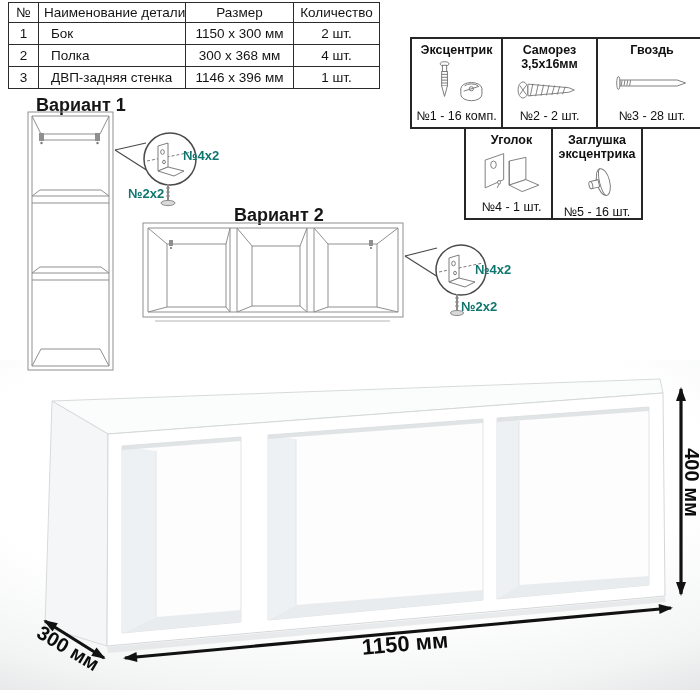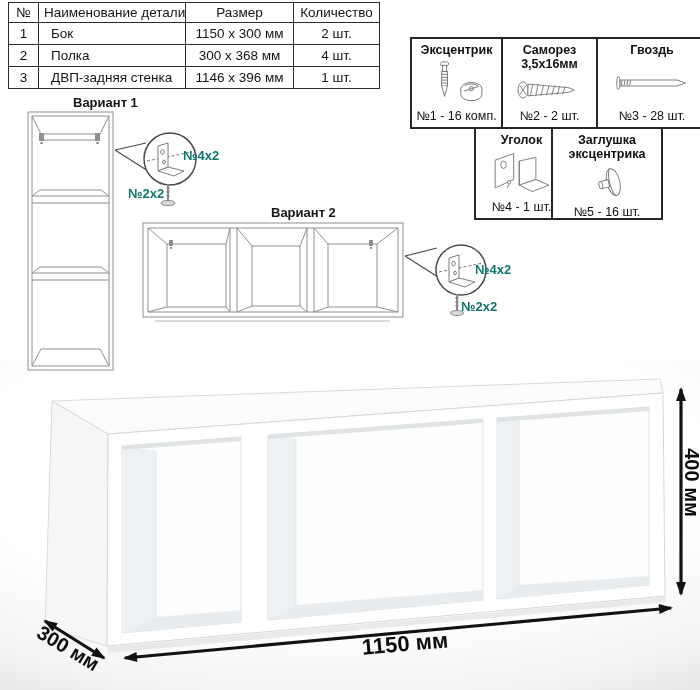--- a/index.html
+++ b/index.html
@@ -13,21 +13,21 @@
   .parts th{height:17px;text-align:center;}
   .parts td.c{text-align:center;}
   .parts td.l{text-align:left;padding-left:12px;}
   
   .hw-cell{position:absolute;box-sizing:border-box;border:2px solid #262626;background:#fff;
            display:flex;flex-direction:column;align-items:center;}
   .hw-title{font-size:12.5px;font-weight:700;text-align:center;line-height:1.12;padding-top:4px;}
   .hw-icon{flex:1;display:flex;align-items:center;justify-content:center;width:100%;}
   .hw-count{font-size:12.5px;font-weight:400;text-align:center;padding-bottom:4px;white-space:nowrap;}
   
-  .vtitle{position:absolute;font-size:13px;font-weight:700;color:#161616;white-space:nowrap;margin-left:37px;}
+  .vtitle{position:absolute;font-size:18px;font-weight:700;color:#161616;white-space:nowrap;}
   .clabel{position:absolute;font-size:13px;font-weight:700;color:#0f766e;white-space:nowrap;}
   .draw{position:absolute;}
   
   .photo-bg{position:absolute;left:0;top:360px;width:700px;height:330px;
             background:radial-gradient(ellipse 95% 85% at 48% 32%, #ffffff 55%, #f3f4f4 82%, #e3e4e5 100%);}
   .dim{position:absolute;font-weight:700;color:#0c0c0c;text-align:center;white-space:nowrap;}
   .dim-w{left:325px;top:631px;width:160px;font-size:22px;transform:rotate(-5deg);}
   .dim-d{left:23px;top:637px;width:90px;font-size:20px;transform:rotate(31deg);}
   .dim-h{left:646px;top:471px;width:90px;font-size:20px;transform:rotate(90deg);}
   svg{display:block;}
@@ -124,37 +124,37 @@
         <path d="M8.8,11.8 H70 L79,15 L70,18.2 H8.8 Z" fill="#fff"></path>
         <line x1="11" y1="12" x2="10" y2="18"></line>
           <line x1="14" y1="12" x2="13" y2="18"></line>
         <line x1="17" y1="12" x2="16" y2="18"></line>
           <line x1="20" y1="12" x2="19" y2="18"></line>
       </svg>
     </div>
     <div class="hw-count">№3 - 28 шт.</div>
   </div>
 
-  <div class="hw-cell" style="left:474px;top:127px;width:95px;height:93px">
+  <div class="hw-cell" style="left:464px;top:127px;width:95px;height:93px">
     <div class="hw-title">Уголок</div>
     <div class="hw-icon">
       <svg width="84" height="50" viewBox="0 0 86 54" fill="none" stroke="#777" stroke-width="1">
         <path d="M14,12 L34,5 L34,33 L14,42 Z" fill="#fff"></path>
         <ellipse cx="23" cy="17" rx="3" ry="4" fill="#fff"></ellipse>
         <ellipse cx="29" cy="36" rx="1.6" ry="2" fill="#fff"></ellipse>
         <line x1="29" y1="38" x2="27" y2="42"></line>
         <path d="M40,13 L58,9 L58,33 L40,39 Z" fill="#fff"></path>
         <path d="M40,39 L58,33 L72,39 L54,46 Z" fill="#fff"></path>
         <path d="M40,13 L40,39"></path>
       </svg>
     </div>
     <div class="hw-count">№4 - 1 шт.</div>
   </div>
 
-  <div class="hw-cell" style="left:551px;top:127px;width:112px;height:93px">
+  <div class="hw-cell" style="left:551px;top:127px;width:92px;height:93px">
     <div class="hw-title">Заглушка эксцентрика</div>
     <div class="hw-icon">
       <svg width="84" height="44" viewBox="0 0 86 48" fill="none" stroke="#777" stroke-width="1">
         <g transform="rotate(-14 46 24)">
           <ellipse cx="50" cy="24" rx="7" ry="15" fill="#fff"></ellipse>
           <path d="M50,9 a4,15 0 0 0 0,30" fill="#fff"></path>
           <rect x="36" y="20" width="9" height="8" fill="#fff"></rect>
           <ellipse cx="36" cy="24" rx="2" ry="4" fill="#fff"></ellipse>
         </g>
       </svg>

